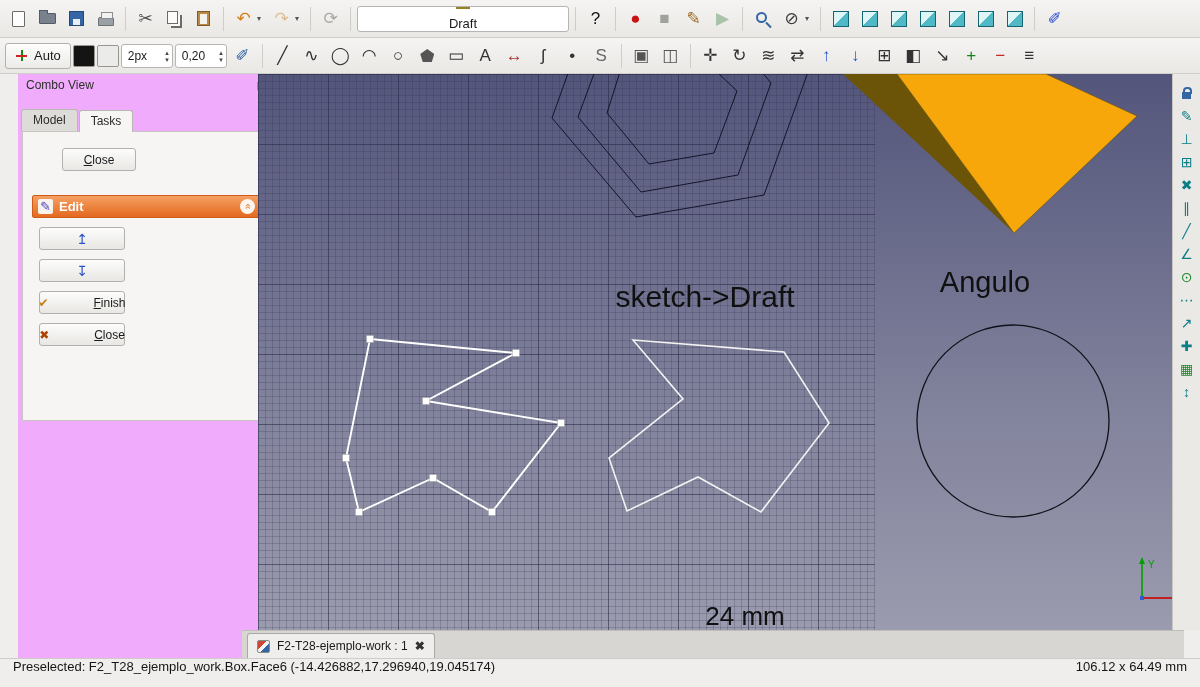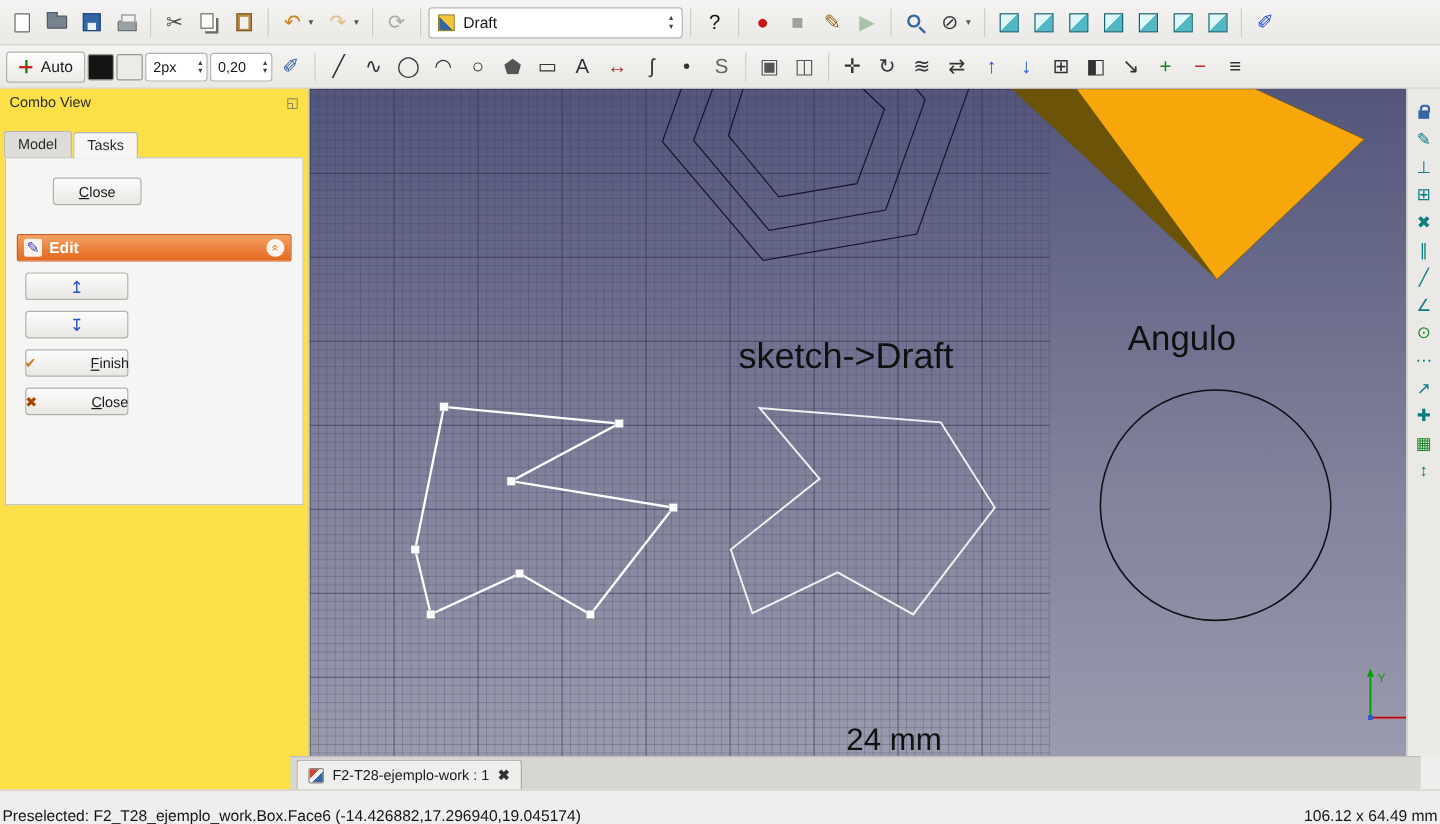--- a/index.html
+++ b/index.html
@@ -41,30 +41,30 @@
   .ic-lock   { width:9px; height:7px; background:#3465a4; position:relative; margin-top:5px; }
   .ic-lock::before { content:""; position:absolute; left:1px; top:-5px; width:5px; height:5px; border:2px solid #3465a4; border-bottom:none; border-radius:4px 4px 0 0; }
   .ic-draftwb{ width:14px; height:14px; background:linear-gradient(45deg,#3465a4 45%,#f3c63a 45%); border:1px solid #96801f; }
   .ic-plane  { width:13px; height:13px;
     background:linear-gradient(#cc2222,#cc2222) center/11px 2px no-repeat,
                linear-gradient(#118a11,#118a11) center/2px 11px no-repeat; }
   .ic-fcdoc  { width:13px; height:13px; border-radius:2px; border:1px solid #888;
     background:linear-gradient(135deg,#cf4636 0 38%, #f4f4f2 38% 60%, #3465a4 60% 100%); }
   
   .wbcombo { display:flex; align-items:center; gap:7px; background:#fff; border:1px solid #b7b5b2;
-             border-radius:3px; height:26px; padding:0 7px; width:212px; font-size:13px; color:#1a1a1a; }
+             border-radius:3px; height:26px; padding:0 7px; width:212px; font-size:13px; color:#1a1a1a;flex-direction:column; }
   .spin { display:flex; flex-direction:column; line-height:1; margin-left:auto; color:#444; }
   .spin i { font-style:normal; font-size:7px; height:7px; }
   .autobtn { display:flex; align-items:center; gap:6px; background:linear-gradient(#fdfdfc,#ebebe8);
              border:1px solid #b3b1ae; border-radius:3px; height:26px; padding:0 9px; font-size:13px; color:#1a1a1a;justify-content:flex-end; }
   .swatch { width:22px; height:22px; border:1px solid #98968f; border-radius:2px; }
   .spinbox { display:flex; align-items:center; gap:5px; background:#fff; border:1px solid #b7b5b2;
              border-radius:3px; height:24px; padding:0 3px 0 6px; font-size:12px; color:#1a1a1a; min-width:52px; }
   
-  .leftpanel { position:absolute; left:0; top:74px; width:258px; height:584px; background:#fde047;
+  .leftpanel { position:absolute; left:18px; top:74px; width:258px; height:584px; background:#f0abfc;
                border-right:1px solid #c4c2bf; }
   .cv-header { display:flex; justify-content:space-between; align-items:center; padding:4px 8px 2px; font-size:12px; color:#2e2e2c; }
   .floatico { color:#6a6a67; font-size:11px; }
   .tabs { display:flex; gap:1px; padding-left:3px; margin-top:15px; }
   .tab { font-size:12px; padding:3px 11px 4px; border:1px solid #b9b7b4; border-bottom:none;
          border-radius:3px 3px 0 0; background:#dedcd8; color:#2c2c2a; }
   .tab.active { background:#f6f5f3; position:relative; top:1px; }
   .panelcontent { margin:0 4px; background:#f6f5f3; border:1px solid #c7c5c2; height:290px; padding-top:16px; }
   .btn-close-top { display:block; margin:0 auto; min-width:74px; height:23px;
         background:linear-gradient(#fcfcfb,#e8e7e4); border:1px solid #b3b1ae; border-radius:3px;
@@ -98,21 +98,21 @@
              padding-top:9px; gap:3px; }
   .righttb .tbico { width:22px; height:20px; font-size:14px; }
   
   .tabbar { position:absolute; left:242px; top:630px; width:942px; height:28px; background:#d8d6d3;
             border-top:1px solid #bfbdba; display:flex; align-items:flex-end; }
   .doctab { display:flex; align-items:center; gap:7px; background:#f0eeec; border:1px solid #abaa a7;
             border:1px solid #aaa8a5; border-bottom:none; border-radius:3px 3px 0 0; height:25px;
             padding:0 9px; margin-left:5px; font-size:12px; color:#1a1a1a; }
   .tabclose { font-size:12px; color:#333; font-weight:bold; }
   .statusbar { position:absolute; left:0; top:658px; width:1200px; height:29px; background:#efeeec;
-               border-top:1px solid #ceccc9; display:flex; align-items:flex-end; padding:0 2px;
+               border-top:1px solid #ceccc9; display:flex; align-items:flex-start; padding:0 13px;
                font-size:13px; color:#151515; }
   .dims { margin-left:auto; }
 </style>
 </head>
 <body>
 
 <div class="row1">
   <div id="tb1-left" class="tbgroup">
       <span class="tbico">
         <span class="ic-page"></span>

